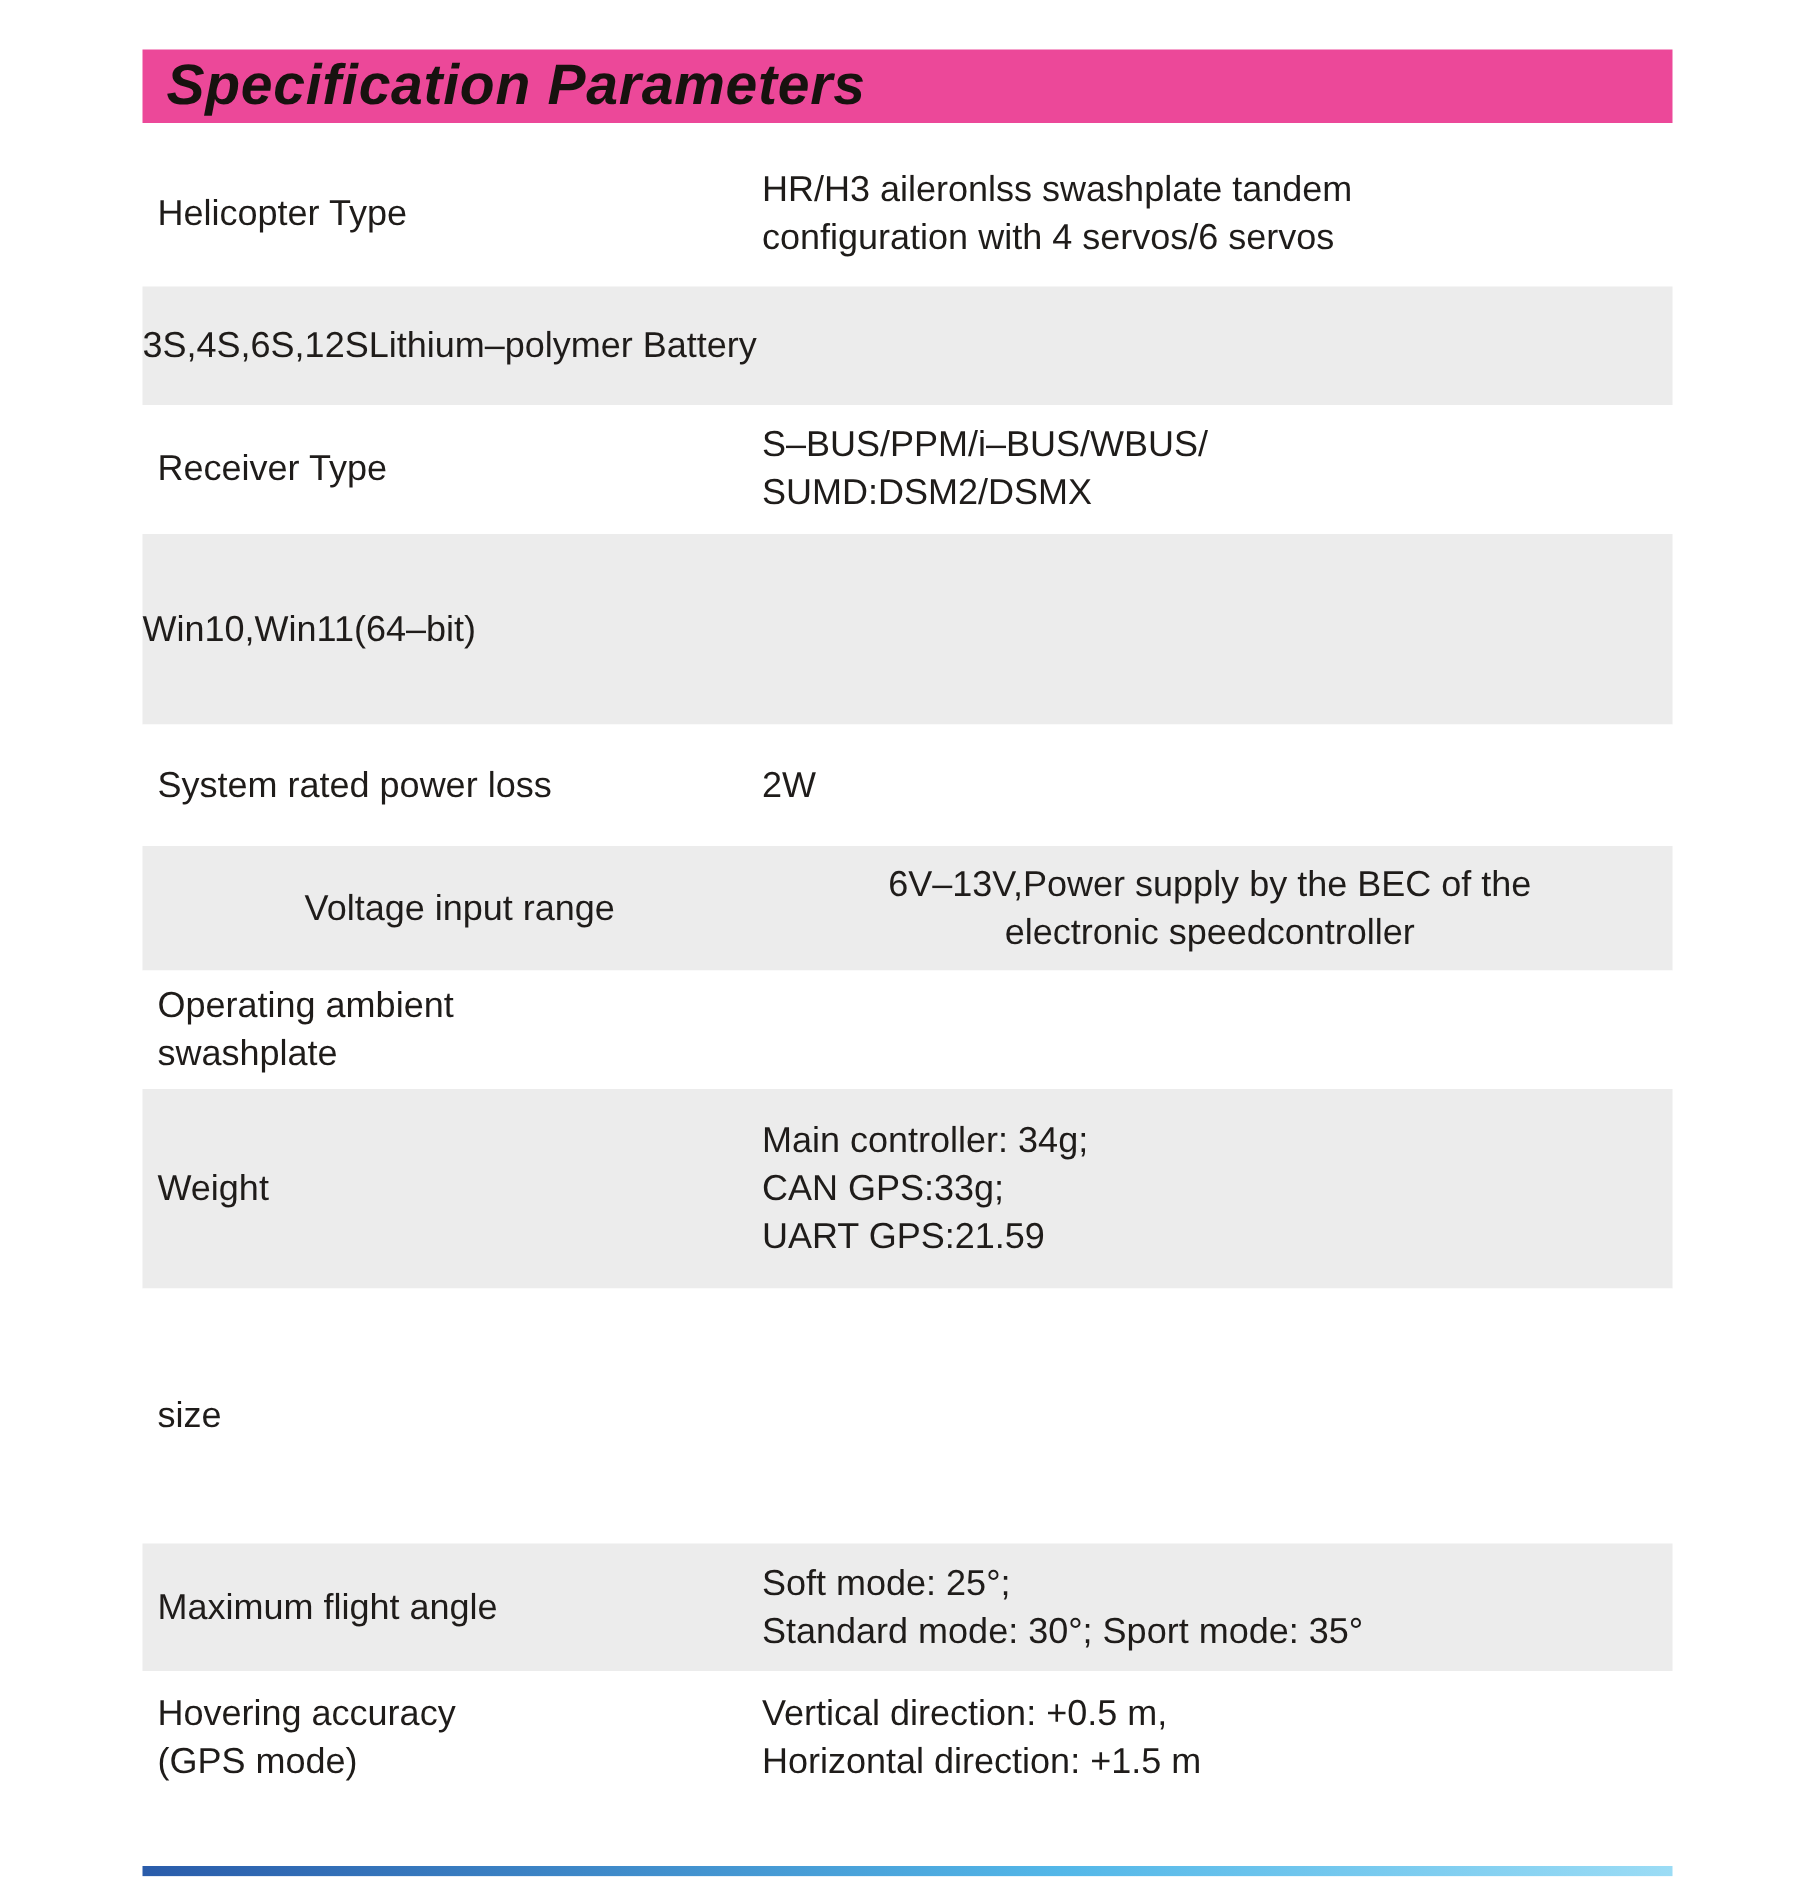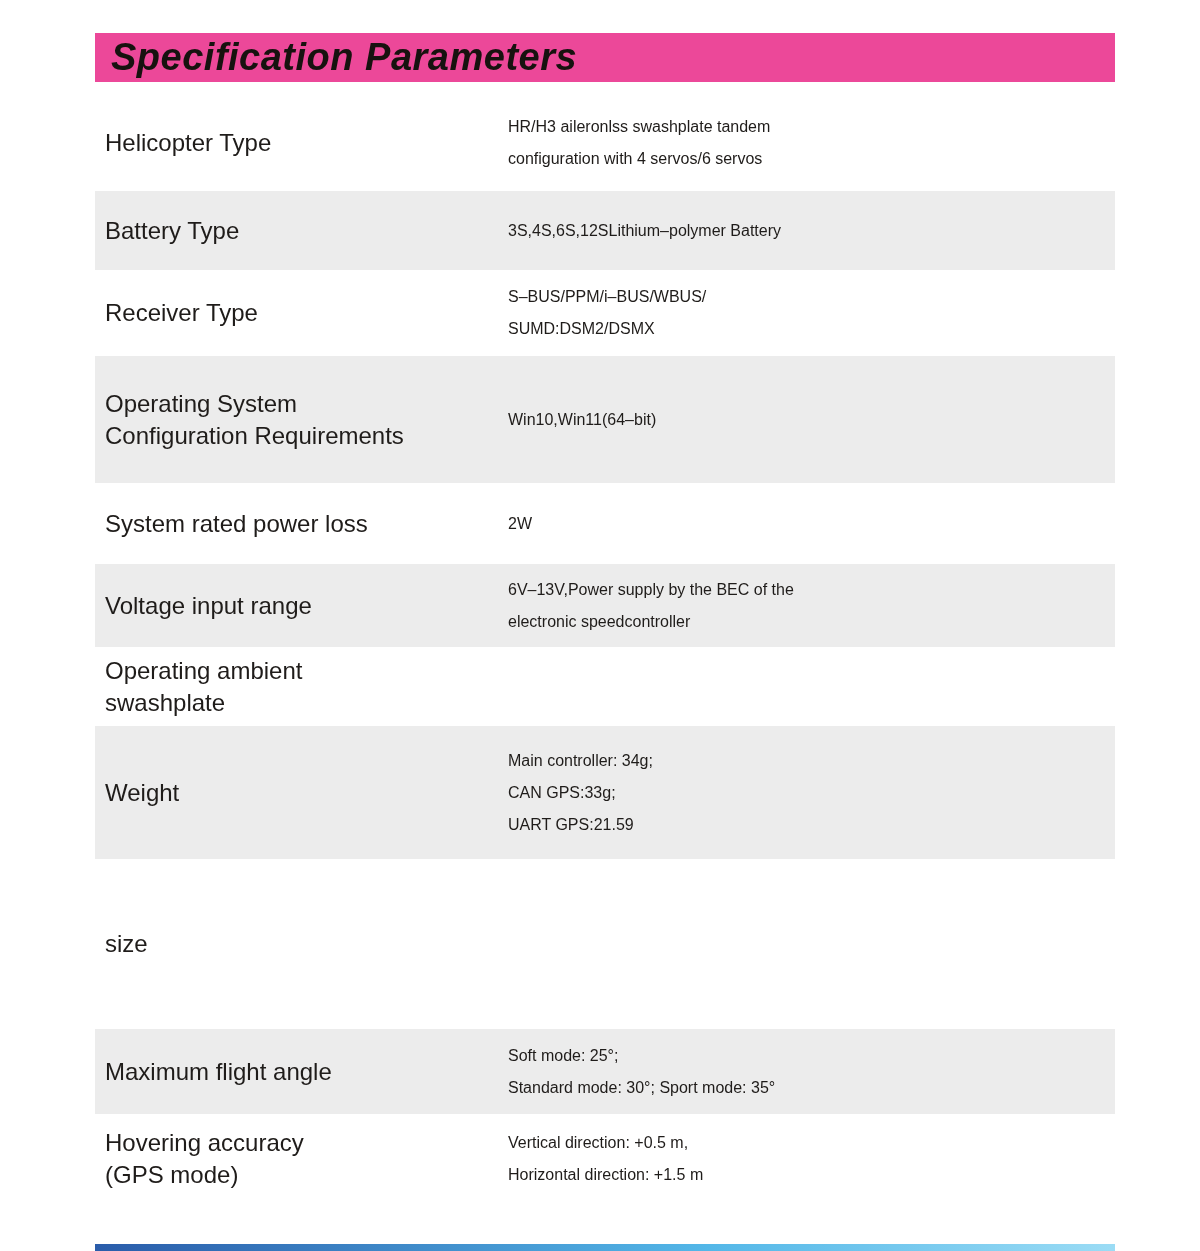--- a/index.html
+++ b/index.html
@@ -52,31 +52,31 @@
   .label {
     width: 413px;
     box-sizing: border-box;
     padding-left: 10px;
     font-size: 24px;
     line-height: 32px;
     white-space: pre-line;
   }
   .value {
     flex: 1;
-    font-size: 16px;
+    font-size: 24px;
     line-height: 32px;
     white-space: pre-line;
     padding-right: 10px;
   }
   .r1  { min-height: 96px;  }
   .r2  { min-height: 79px;  }
   .r3  { min-height: 86px; justify-content: center;  }
   .r4  { min-height: 127px; }
   .r5  { min-height: 81px; justify-content: space-between;  }
-  .r6  { min-height: 83px;  }
+  .r6  { min-height: 83px; text-align: center;  }
   .r7  { min-height: 79px;  }
   .r8  { min-height: 133px; }
   .r9  { min-height: 170px; }
   .r10 { min-height: 85px; justify-content: flex-end;  }
   .r11 { min-height: 90px;  }
   .accent-bar {
     position: absolute;
     left: 95px;
     bottom: 0;
     width: 1020px;
@@ -94,33 +94,30 @@
 
   <div class="spec-table">
 
     <div class="row r1">
       <div class="label">Helicopter Type</div>
       <div class="value">HR/H3 aileronlss swashplate tandem
 configuration with 4 servos/6 servos</div>
     </div>
 
     <div class="row r2">
-      <div class="label">Battery Type</div>
       <div class="value">3S,4S,6S,12SLithium–polymer Battery</div>
     </div>
 
     <div class="row r3">
       <div class="label">Receiver Type</div>
       <div class="value">S–BUS/PPM/i–BUS/WBUS/
 SUMD:DSM2/DSMX</div>
     </div>
 
     <div class="row r4">
-      <div class="label">Operating System
-Configuration Requirements</div>
       <div class="value">Win10,Win11(64–bit)</div>
     </div>
 
     <div class="row r5">
       <div class="label">System rated power loss</div>
       <div class="value">2W</div>
     </div>
 
     <div class="row r6">
       <div class="label">Voltage input range</div>

